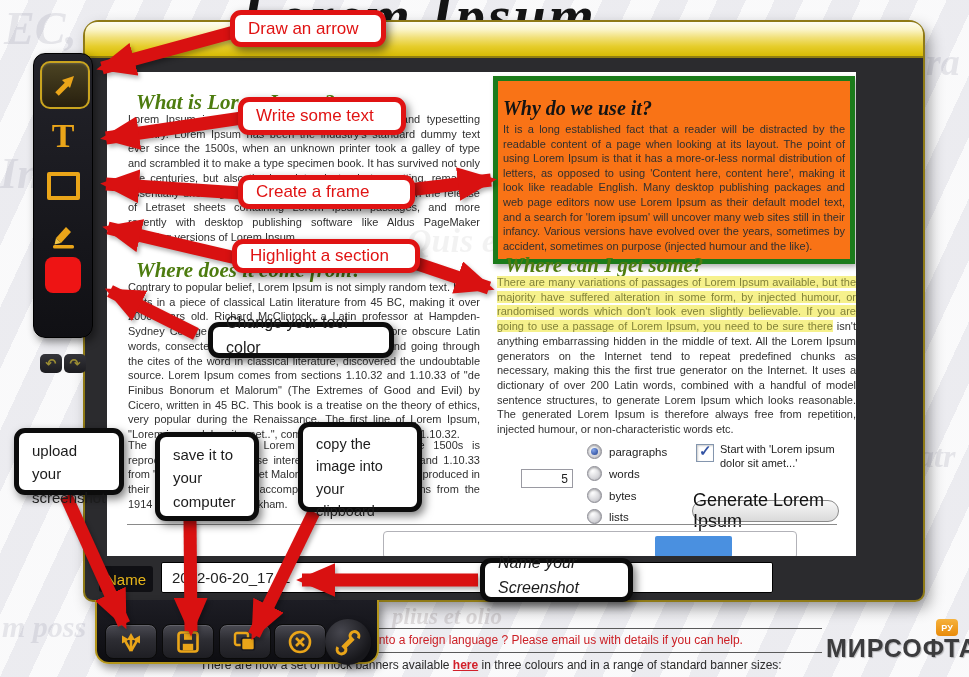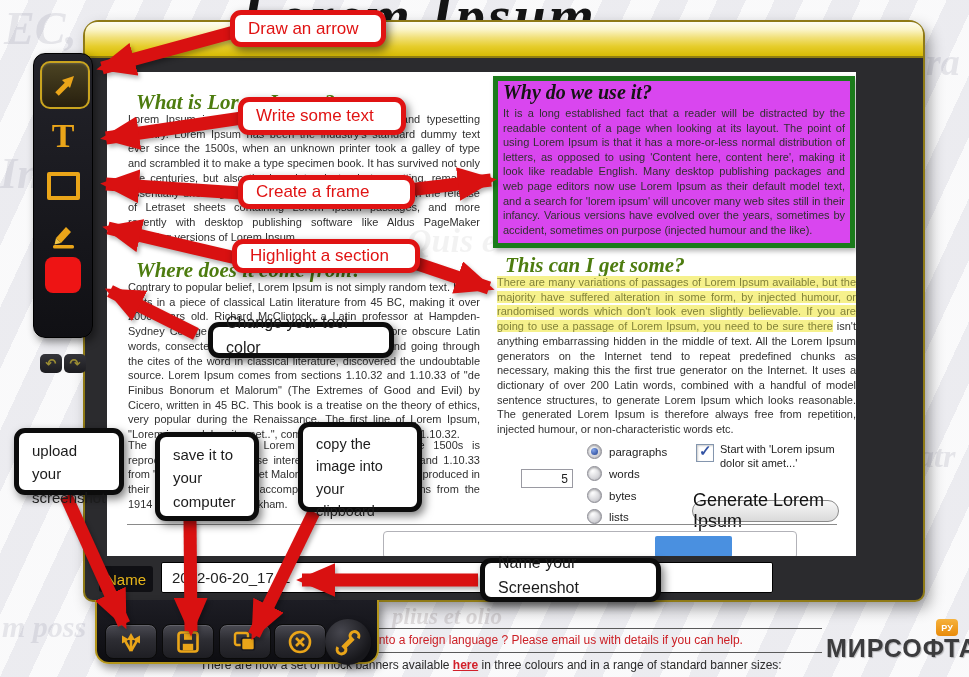--- a/index.html
+++ b/index.html
@@ -27,21 +27,21 @@
   .window{position:absolute;left:85px;top:22px;width:838px;height:578px;z-index:10;
       background:#2b2b2e;border-radius:14px 14px 8px 8px;
       box-shadow:0 0 0 2px #8f7a16, 5px 7px 16px rgba(0,0,0,.45);}
   .titlebar{height:34px;border-radius:12px 12px 0 0;
       background:linear-gradient(#fefdf3 0%,#fbf5cb 22%,#f1e078 46%,#e6cd2b 72%,#d7ba04 100%);
       border-bottom:2px solid #8f7d10;}
   .content{position:absolute;left:22px;top:50px;width:749px;height:484px;background:#fff;overflow:hidden;}
   .h2{position:absolute;font-family:"Liberation Serif",serif;font-style:italic;font-size:21px;color:#4d7c0f;margin:8px;white-space:nowrap;}
   .para{position:absolute;font-size:11px;line-height:14.7px;text-align:justify;color:#303030;margin:0;}
   .green-frame{position:absolute;left:386px;top:4px;width:342px;border:5px solid #1b7b1b;
-      padding:0 5px 6px 5px;box-shadow:2px 3px 5px rgba(0,0,0,.3);background:#d946ef;}
+      padding:16px 5px 6px 5px;box-shadow:2px 3px 5px rgba(0,0,0,.3);background:#f97316;}
   .green-frame .h2g{font-family:"Liberation Serif",serif;font-style:italic;font-size:20px;color:#141414;margin:0 0 2px 0;}
   .green-frame .pg{font-size:11px;line-height:14.6px;text-align:justify;color:#303030;margin:0;}
   .hl{background:#f6f18c;color:#83833a;}
   .content-wm{position:absolute;left:300px;top:150px;font-family:"Liberation Serif",serif;font-style:italic;
       font-weight:bold;font-size:34px;color:rgba(0,0,0,.05);z-index:0;}
   
   .count-input{position:absolute;left:414px;top:397px;width:46px;height:17px;border:1px solid #9a9aa2;
       font-size:12px;text-align:right;padding:0 4px 0 0;color:#222;background:#fff;}
   .radio-row{position:absolute;left:480px;display:flex;align-items:center;gap:7px;cursor:default;}
   .radio{width:13px;height:13px;border-radius:50%;border:1px solid #8a8a92;
@@ -140,21 +140,21 @@
 
       <h2 class="h2" style="left:21px;top:178px;">Where does it come from?</h2>
       <p class="para" style="left:21px;top:208px;width:352px;">Contrary to popular belief, Lorem Ipsum is not simply random text. It has roots in a piece of classical Latin literature from 45 BC, making it over 2000 years old. Richard McClintock, a Latin professor at Hampden-Sydney College in Virginia, looked up one of the more obscure Latin words, consectetur, from a Lorem Ipsum passage, and going through the cites of the word in classical literature, discovered the undoubtable source. Lorem Ipsum comes from sections 1.10.32 and 1.10.33 of "de Finibus Bonorum et Malorum" (The Extremes of Good and Evil) by Cicero, written in 45 BC. This book is a treatise on the theory of ethics, very popular during the Renaissance. The first line of Lorem Ipsum, "Lorem ipsum dolor sit amet..", comes from a line in section 1.10.32.</p>
       <p class="para" style="left:21px;top:366px;width:352px;">The standard chunk of Lorem Ipsum used since the 1500s is reproduced below for those interested. Sections 1.10.32 and 1.10.33 from "de Finibus Bonorum et Malorum" by Cicero are also reproduced in their exact original form, accompanied by English versions from the 1914 translation by H. Rackham.</p>
 
       <div class="green-frame">
         <h2 class="h2g">Why do we use it?</h2>
         <p class="pg">It is a long established fact that a reader will be distracted by the readable content of a page when looking at its layout. The point of using Lorem Ipsum is that it has a more-or-less normal distribution of letters, as opposed to using 'Content here, content here', making it look like readable English. Many desktop publishing packages and web page editors now use Lorem Ipsum as their default model text, and a search for 'lorem ipsum' will uncover many web sites still in their infancy. Various versions have evolved over the years, sometimes by accident, sometimes on purpose (injected humour and the like).</p>
       </div>
 
-      <h2 class="h2" style="left:390px;top:173px;">This can I get some?</h2>
+      <h2 class="h2" style="left:390px;top:173px;">Where can I get some?</h2>
       <p class="para" style="left:390px;top:203px;width:359px;"><span class="hl">There are many variations of passages of Lorem Ipsum available, but the majority have suffered alteration in some form, by injected humour, or randomised words which don't look even slightly believable. If you are going to use a passage of Lorem Ipsum, you need to be sure there</span><span> isn't anything embarrassing hidden in the middle of text. All the Lorem Ipsum generators on the Internet tend to repeat predefined chunks as necessary, making this the first true generator on the Internet. It uses a dictionary of over 200 Latin words, combined with a handful of model sentence structures, to generate Lorem Ipsum which looks reasonable. The generated Lorem Ipsum is therefore always free from repetition, injected humour, or non-characteristic words etc.</span></p>
 
       <input class="count-input" value="5" style="">
       <div class="radio-row" style="top:372px;">
         <span class="radio sel"></span>
         <span class="radio-label">paragraphs</span>
       </div>
       <div class="radio-row" style="top:394px;justify-content:center;">
         <span class="radio"></span>
         <span class="radio-label">words</span>
@@ -297,17 +297,17 @@
     </div>
   <div class="callout black" style="left:14px;top:428px;width:110px;height:67px;">
       <span>upload your screenshot</span>
     </div>
   <div class="callout black" style="left:155px;top:432px;width:104px;height:89px;">
       <span>save it to your computer</span>
     </div>
   <div class="callout black" style="left:298px;top:422px;width:124px;height:90px;font-size:14.5px;">
       <span>copy the image into your clipboard</span>
     </div>
-  <div class="callout black single" style="left:480px;top:558px;width:181px;height:44px;">
+  <div class="callout black single" style="left:480px;top:558px;width:153px;height:44px;font-style:italic;">
       <span>Name your Screenshot</span>
     </div>
 
 </div>
 
 </body></html>

